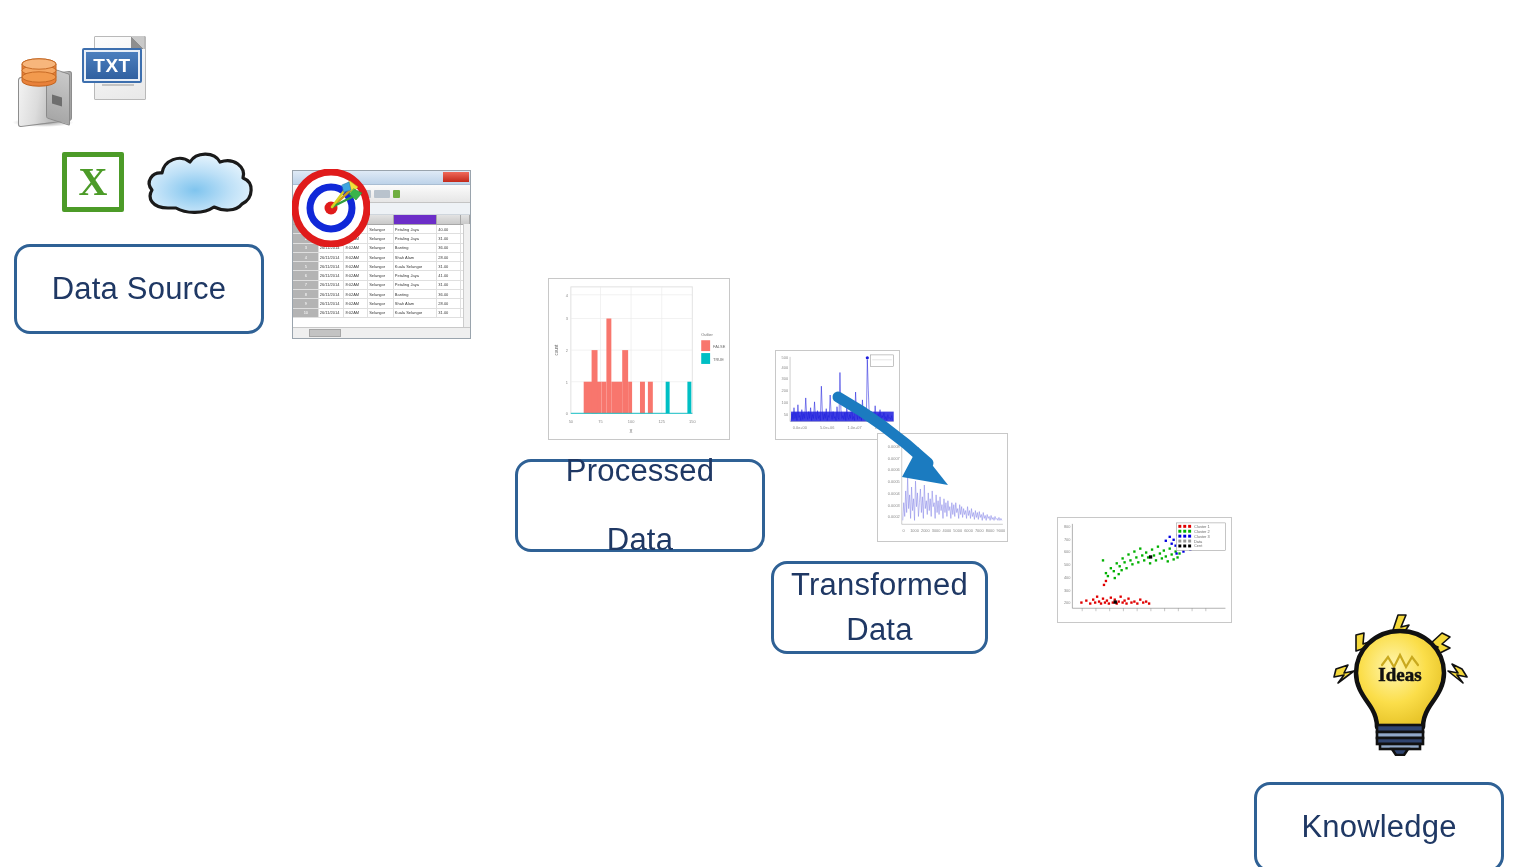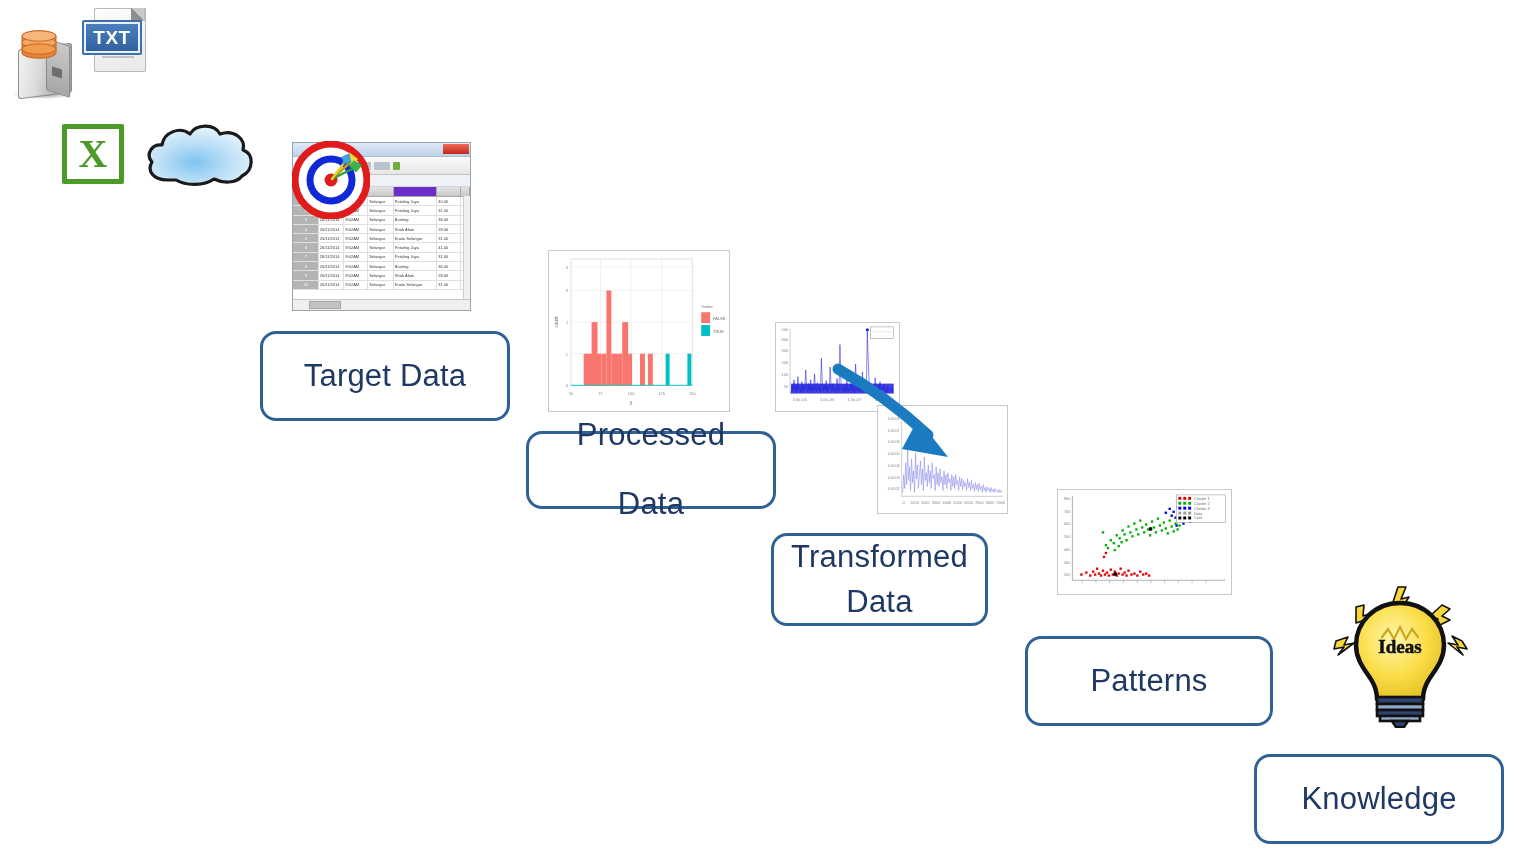--- a/index.html
+++ b/index.html
@@ -5,21 +5,21 @@
   html, body {
     margin: 0; padding: 0;
     background: #ffffff;
   }
   body {
     width: 1514px; height: 867px;
     position: relative;
     overflow: hidden;
     font-family: "Liberation Sans", sans-serif;
   }
-  .stage { position: absolute; inset: 0; }
+  .stage { position: absolute; inset: 0; margin-top: 28px; }
 
   
   .label-box {
     position: absolute;
     box-sizing: border-box;
     border: 3px solid #2F6195;
     border-radius: 16px;
     background: #ffffff;
     color: #1F3864;
     display: flex;
@@ -764,36 +764,33 @@
       <rect x="47" y="114" width="46" height="7" fill="#2F4470"></rect>
       <rect x="47" y="121" width="46" height="6" fill="#91A8C8"></rect>
       <rect x="47" y="127" width="46" height="6" fill="#2F4470"></rect>
       <rect x="50" y="133" width="40" height="5" fill="#91A8C8"></rect>
       <path d="M62 138 L78 138 L74 144 L66 144 Z" fill="#2F4470"></path>
     </g>
 
     <text x="70" y="70" text-anchor="middle" font-family="Liberation Serif, serif" font-size="19" font-weight="700" fill="#111111" stroke="#111111" stroke-width="0.5">Ideas</text>
   </svg>
 
-
-  <div class="label-box" style="left:260px;top:331px;width:250px;height:90px;">
-    <span class="ln">Target Data</span>
-  </div>
-
-  <div class="label-box" style="left:526px;top:431px;width:250px;height:78px;gap:24px;">
+  <div class="label-box" style="left:14px;top:216px;width:250px;height:90px;">
+    <span class="ln">Data Source</span>
+  </div>
+
+
+  <div class="label-box" style="left:515px;top:431px;width:250px;height:93px;gap:24px;">
     <span class="ln">Processed</span>
     <span class="ln">Data</span>
   </div>
 
   <div class="label-box" style="left:771px;top:533px;width:217px;height:93px;">
     <span class="ln">Transformed</span>
     <span class="ln">Data</span>
   </div>
 
-  <div class="label-box" style="left:1025px;top:636px;width:248px;height:90px;">
-    <span class="ln">Patterns</span>
-  </div>
 
   <div class="label-box" style="left:1254px;top:754px;width:250px;height:90px;">
     <span class="ln">Knowledge</span>
   </div>
 
 </div>
 
 </body></html>

